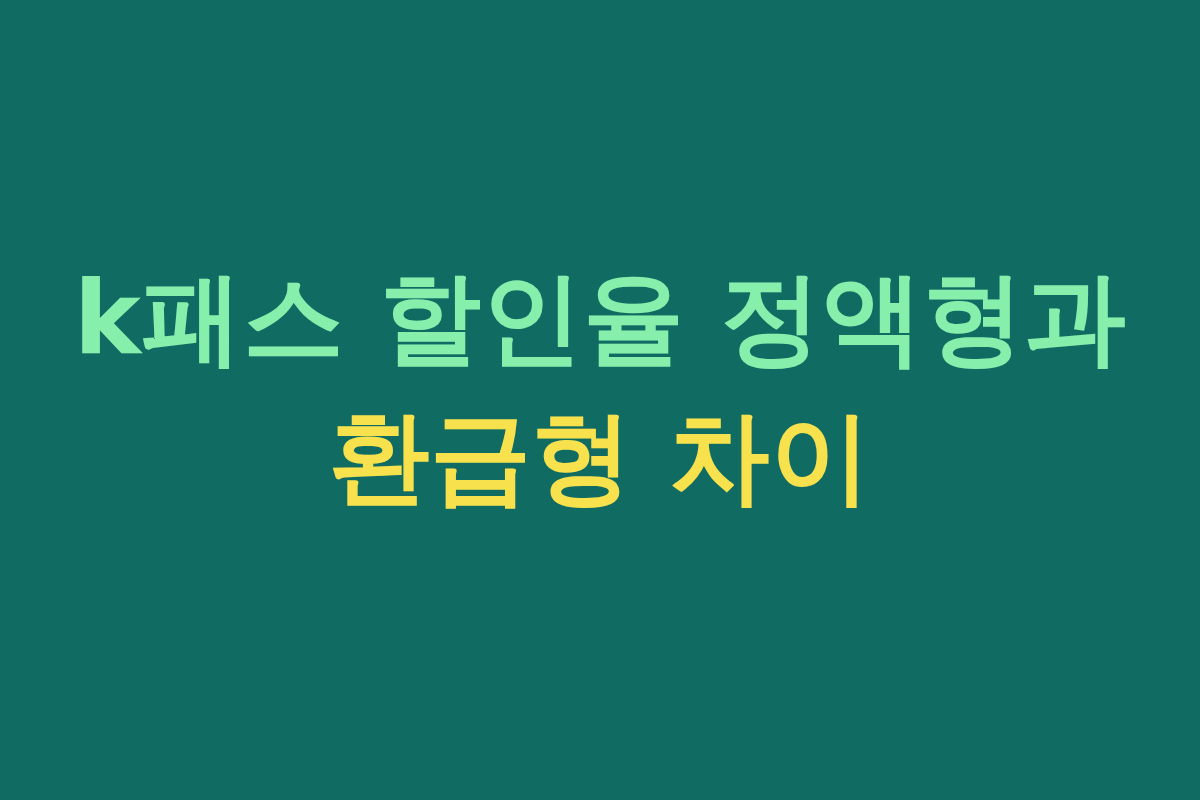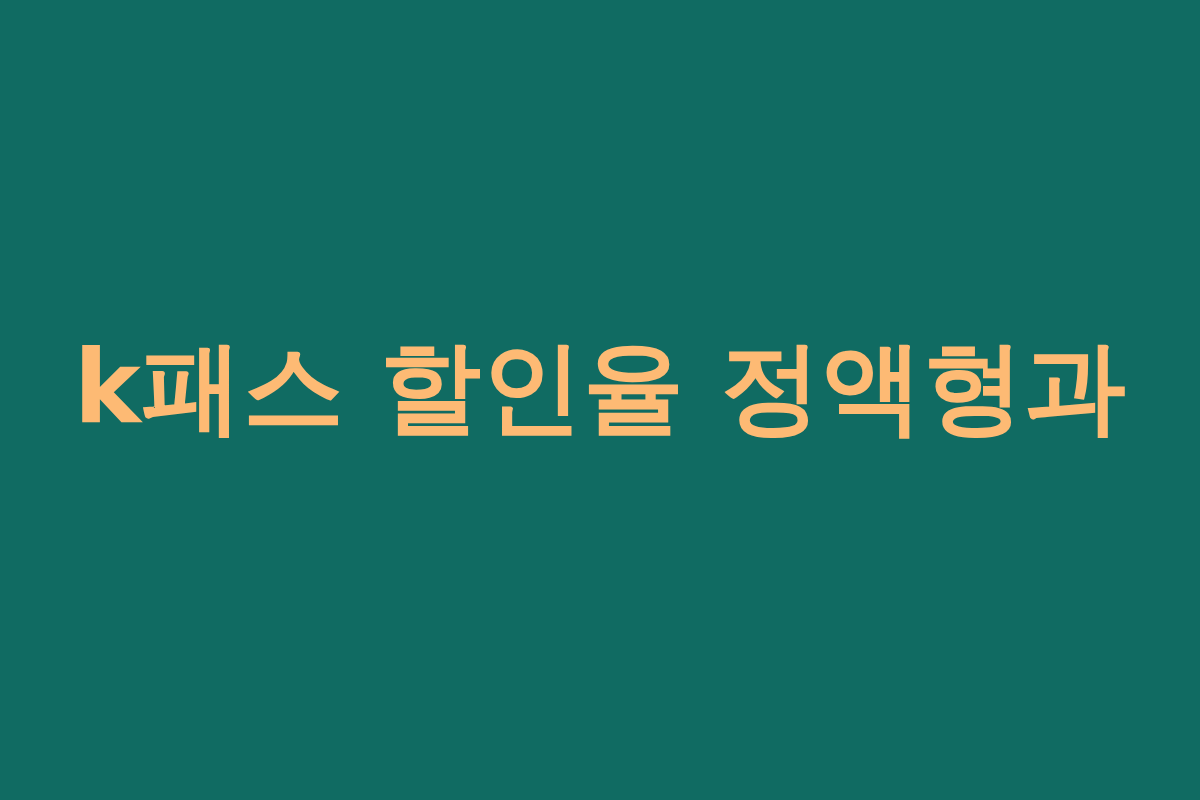--- a/index.html
+++ b/index.html
@@ -60,18 +60,19 @@
     font-size: 101px;
   }
 </style>
 </head>
 <body>
 
 <div class="banner" style="background: rgb(16, 107, 98);">
 
   <div class="headline">
 
-    <span class="headline-line line-1" style="color: #fdba74; text-align: center;">k패스 할인율 정액형과</span>
+    <span class="headline-line line-1" style="color: #86efac; text-align: center;">k패스 할인율 정액형과</span>
 
+    <span class="headline-line line-2" style="color: rgb(247, 226, 77);">환급형 차이</span>
 
   </div>
 
 </div>
 
 </body></html>

